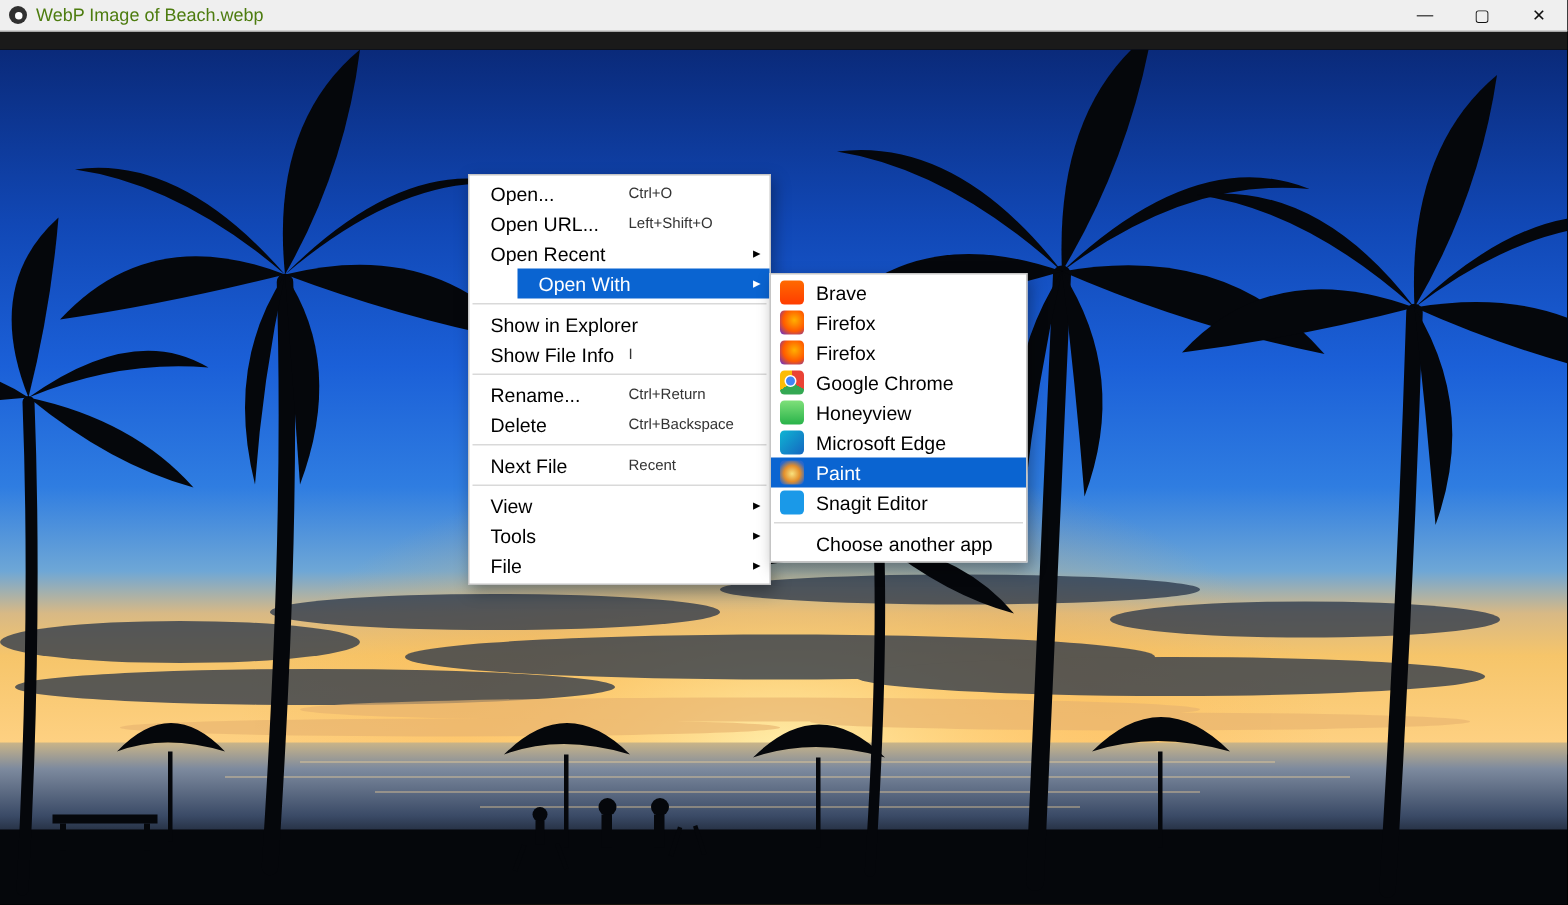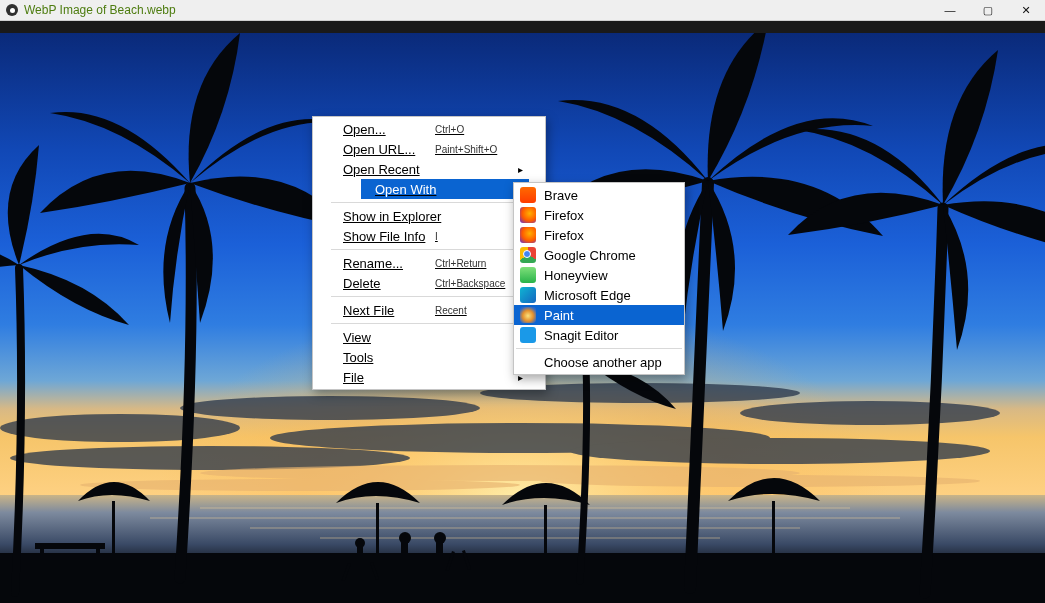--- a/index.html
+++ b/index.html
@@ -81,25 +81,24 @@
     width: 100%;
     height: 100%;
   }
 
   
   .menu {
     position: absolute;
     background: #ffffff;
     border: 1px solid #c5c5c5;
     box-shadow: 2px 4px 10px rgba(0,0,0,0.35);
-    padding: 2px 16px;
+    padding: 2px 0;
     z-index: 100;
     font-size: 13px;
     color: #000;
-    text-decoration: underline;
   }
   .menu .item {
     display: flex;
     align-items: center;
     height: 20px;
     padding: 0 10px 0 14px;
     white-space: nowrap;
     position: relative;
   }
   .menu .item.sel {
@@ -342,21 +341,21 @@
   </svg>
 </div>
 
 <div class="menu" id="ctx" style="left:312px; top:116px; width:200px;">
     <div class="item">
       <span class="label">Open...</span>
       <span class="shortcut">Ctrl+O</span>
     </div>
     <div class="item">
       <span class="label">Open URL...</span>
-      <span class="shortcut">Paint+Shift+O</span>
+      <span class="shortcut">Left+Shift+O</span>
     </div>
     <div class="item">
       <span class="label">Open Recent</span>
       <span class="shortcut"></span>
       <span class="arrow">▸</span>
     </div>
     <div class="item sel">
       <span class="label">Open With</span>
       <span class="shortcut"></span>
       <span class="arrow">▸</span>

